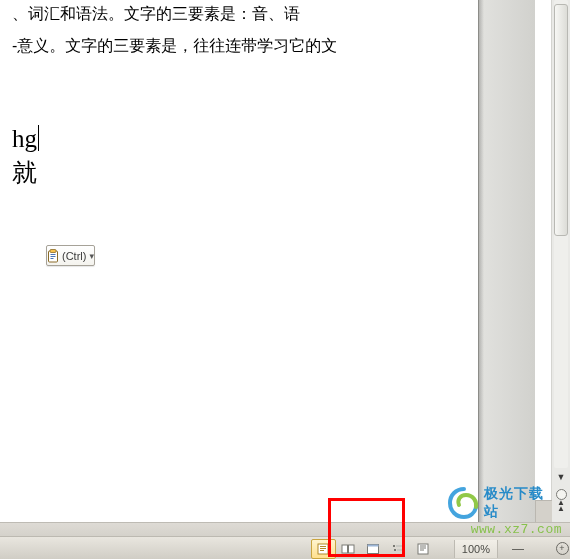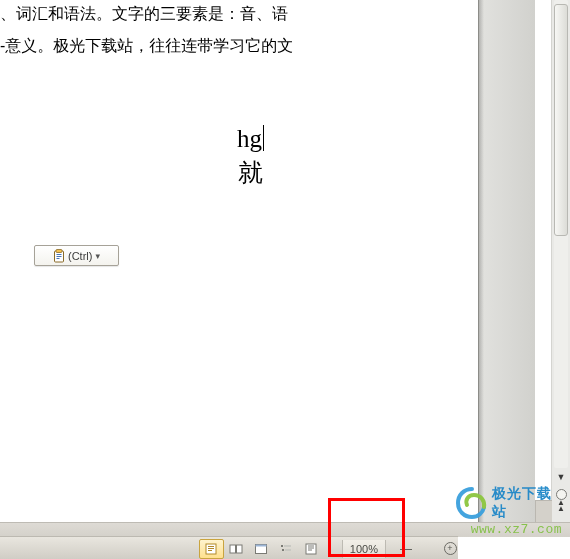--- a/index.html
+++ b/index.html
@@ -7,21 +7,21 @@
     padding: 0;
     width: 570px;
     height: 559px;
     font-family: "Microsoft YaHei", "SimSun", sans-serif;
     background: #fff;
     overflow: hidden;
     position: relative;
   }
   .page-area {
     position: absolute;
-    left: 0;
+    left: 12px;
     top: 0;
     width: 501px;
     height: 522px;
     background: #fff;
     overflow: hidden;
   }
   .doc-text {
     font-size: 16px;
     line-height: 28px;
     color: #000;
@@ -34,39 +34,38 @@
     color: #0000EE;
     text-decoration: underline;
   }
   .punct { color: #000; }
   .big-text {
     font-family: "SimSun", serif;
     font-size: 25px;
     color: #000;
     margin-top: 62px;
     line-height: 34px;
-    text-align: center;
   }
   .big-text .row { display: block; }
   .cursor-line {
     display: inline-block;
     width: 1px;
     height: 26px;
     background: #000;
     vertical-align: -4px;
     margin-left: 1px;
   }
   .paste-options {
     position: absolute;
     left: 34px;
     top: 245px;
     border: 1px solid #a6a298;
     background: linear-gradient(#ffffff,#f4f3ee);
     height: 19px;
-    padding: 0 18px;
+    padding: 0 0;
     display: flex;
     align-items: center;
     font-size: 11px;
     color: #3b3b3b;
     border-radius: 2px;
     box-shadow: 0 1px 1px rgba(0,0,0,.1);
   }
   .paste-options .clip-icon {
     width: 12px;
     height: 14px;
@@ -172,21 +171,21 @@
     width:16px;height:22px;
     background:#d4d1ca;
     border-left:1px solid #bab7b0;
     border-top:1px solid #bab7b0;
   }
 
   .status-bar {
     position: absolute;
     left: 0;
     top: 536px;
-    width: 458px;
+    width: 570px;
     height: 23px;
     background: linear-gradient(#e9e6df,#cfccc4);
     border-top: 1px solid #bcb9b1;
     display: flex;
     align-items: center;
     font-size: 11px;
     color: #4a4a45;
     gap: 12px;
   }
   .status-left {
@@ -239,21 +238,21 @@
   .red-rect.main {
     left:328px;
     top:498px;
     width:71px;
     height:53px;
   }
 
   
   .wm-logo {
     position:absolute;
-    right:16px;
+    right:24px;
     bottom:38px;
     width:100px;
     display:flex;
     align-items:flex-start;
     opacity:.95;
   }
   .wm-logo .swirl {
     width:36px;height:36px;
     position:relative;
   }
@@ -275,21 +274,21 @@
     letter-spacing:.5px;
     opacity:.9;
   }
 </style>
 </head>
 <body>
 
 <div class="page-area">
   <div class="doc-text">
     <div class="line1">、词汇和语法。文字的三要素是：音、语</div>
-    <div class="line2">-意义。极光下载站，往往连带学习它的文</div>
+    <div class="line2">-意义。文字的三要素是，往往连带学习它的文</div>
   </div>
 
   <div class="big-text">
     <span class="row"><span>hg</span><span class="cursor-line"></span></span>
     <span class="row">就</span>
   </div>
 
   <div class="paste-options">
     <span class="clip-icon">
       <svg width="12" height="14" viewBox="0 0 12 14">

